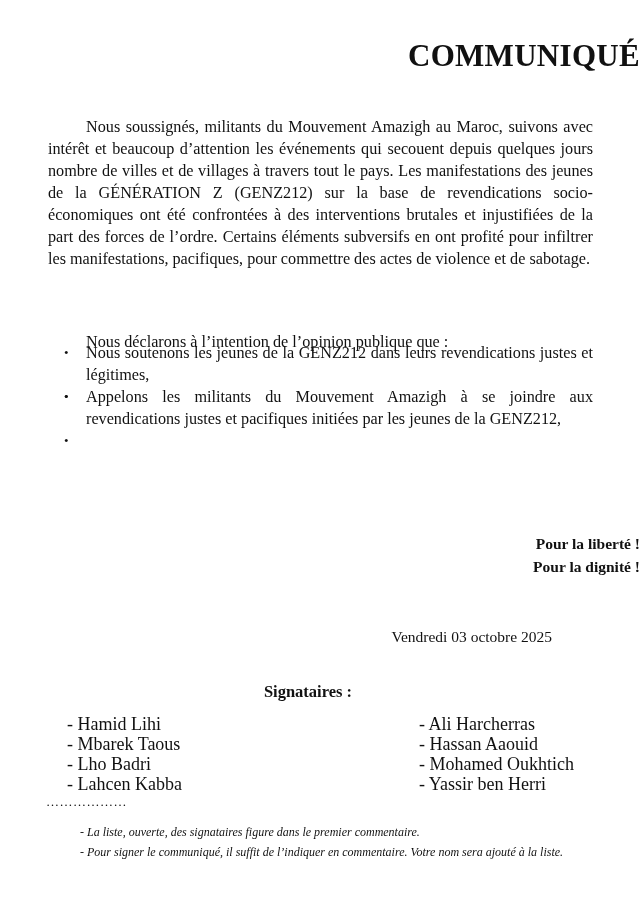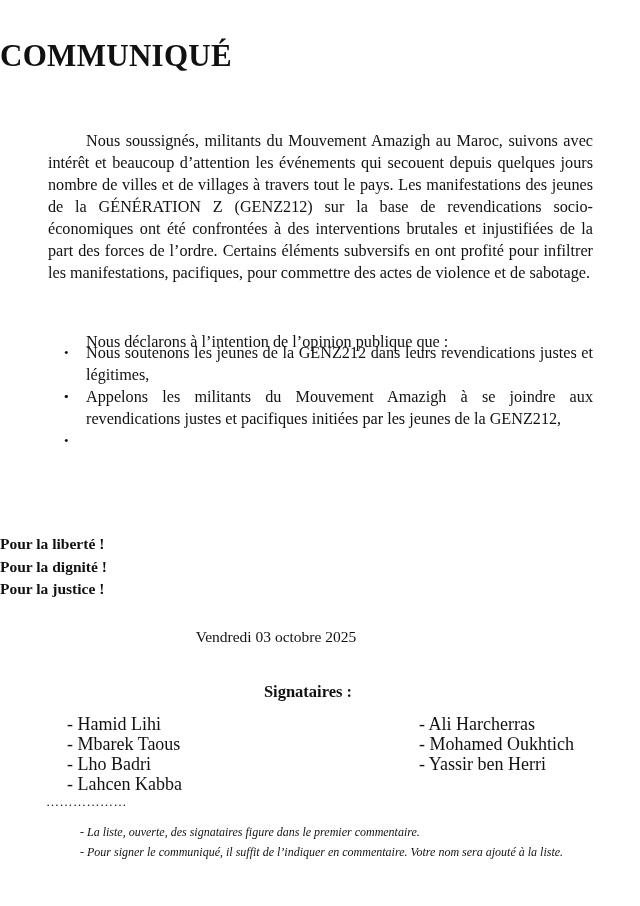--- a/index.html
+++ b/index.html
@@ -1,30 +1,30 @@
 <!DOCTYPE html>
 <html><head>
 <meta charset="utf-8">
 <style>
   html, body { margin: 0; padding: 0; background: #ffffff; }
   body { width: 640px; height: 906px; position: relative; overflow: hidden;
          font-family: "Liberation Serif", "DejaVu Serif", serif; color: #111; }
-  .title { position: absolute; top: 38px; left: 0; width: 640px; text-align: left;
+  .title { position: absolute; top: 38px; left: 0; width: 640px; text-align: right;
            font-size: 31px; font-weight: bold; letter-spacing: 0.3px; }
   .para { position: absolute; left: 48px; width: 545px; font-size: 16.2px; line-height: 22px;
           text-align: justify; text-indent: 38px; }
-  .p1 { top: 114px; }
+  .p1 { top: 100px; }
   .p2 { top: 315px; text-indent: 0; left: 86px; width: 510px; }
   ul.points { position: absolute; top: 342px; left: 48px; width: 545px; margin: 0; padding: 0;
               list-style: none; font-size: 16.2px; line-height: 22px; }
   ul.points li { position: relative; padding-left: 38px; text-align: justify; }
   ul.points li .bullet { position: absolute; left: 16px; top: 0; font-size: 13px; }
-  .slogans { position: absolute; top: 533px; left: 0; width: 640px; text-align: left;
+  .slogans { position: absolute; top: 533px; left: 0; width: 640px; text-align: right;
              font-weight: bold; font-size: 15.5px; line-height: 22.5px; }
-  .date { position: absolute; top: 628px; left: 0; width: 552px; text-align: center; font-size: 15.5px; }
+  .date { position: absolute; top: 628px; left: 0; width: 552px; text-align: right; font-size: 15.5px; }
   .sig-title { position: absolute; top: 682px; left: 0; width: 616px; text-align: center;
                font-weight: bold; font-size: 16.5px; }
   .sig-col { position: absolute; top: 714px; font-size: 18px; line-height: 20px; }
   .sig-left { left: 67px; }
   .sig-right { left: 419px; }
   .dots { position: absolute; top: 794px; left: 46px; font-size: 13px; letter-spacing: 0.5px; }
   .notes { position: absolute; top: 822px; left: 44px; font-size: 12px; line-height: 20px; font-style: italic; margin-left: 36px; }
 </style>
 </head>
 <body>
@@ -38,36 +38,36 @@
 <ul class="points">
   <li><span class="bullet">•</span><span>Nous soutenons les jeunes de la GENZ212 dans leurs revendications justes et légitimes,</span></li>
   <li><span class="bullet">•</span></li>
   <li><span class="bullet">•</span><span>Appelons les militants du Mouvement Amazigh à se joindre aux revendications justes et pacifiques initiées par les jeunes de la GENZ212,</span></li>
   <li><span class="bullet">•</span></li>
 </ul>
 
 <div class="slogans">
   <div>Pour la liberté !</div>
   <div>Pour la dignité !</div>
-  <div>Pour la justice !</div>
 </div>
 
 <div class="date">Vendredi 03 octobre 2025</div>
 
 <div class="sig-title">Signataires :</div>
 
 <div class="sig-col sig-left">
   <div>- Hamid Lihi</div>
   <div>- Mbarek Taous</div>
   <div>- Lho Badri</div>
   <div>- Lahcen Kabba</div>
 </div>
 
 <div class="sig-col sig-right">
   <div>- Ali Harcherras</div>
+  <div>- Hassan Aaouid</div>
   <div>- Mohamed Oukhtich</div>
   <div>- Yassir ben Herri</div>
 </div>
 
 <div class="dots">………………</div>
 
 <div class="notes">
   <div>- La liste, ouverte, des signataires figure dans le premier commentaire.</div>
   <div>- Pour signer le communiqué, il suffit de l’indiquer en commentaire. Votre nom sera ajouté à la liste.</div>
 </div>

